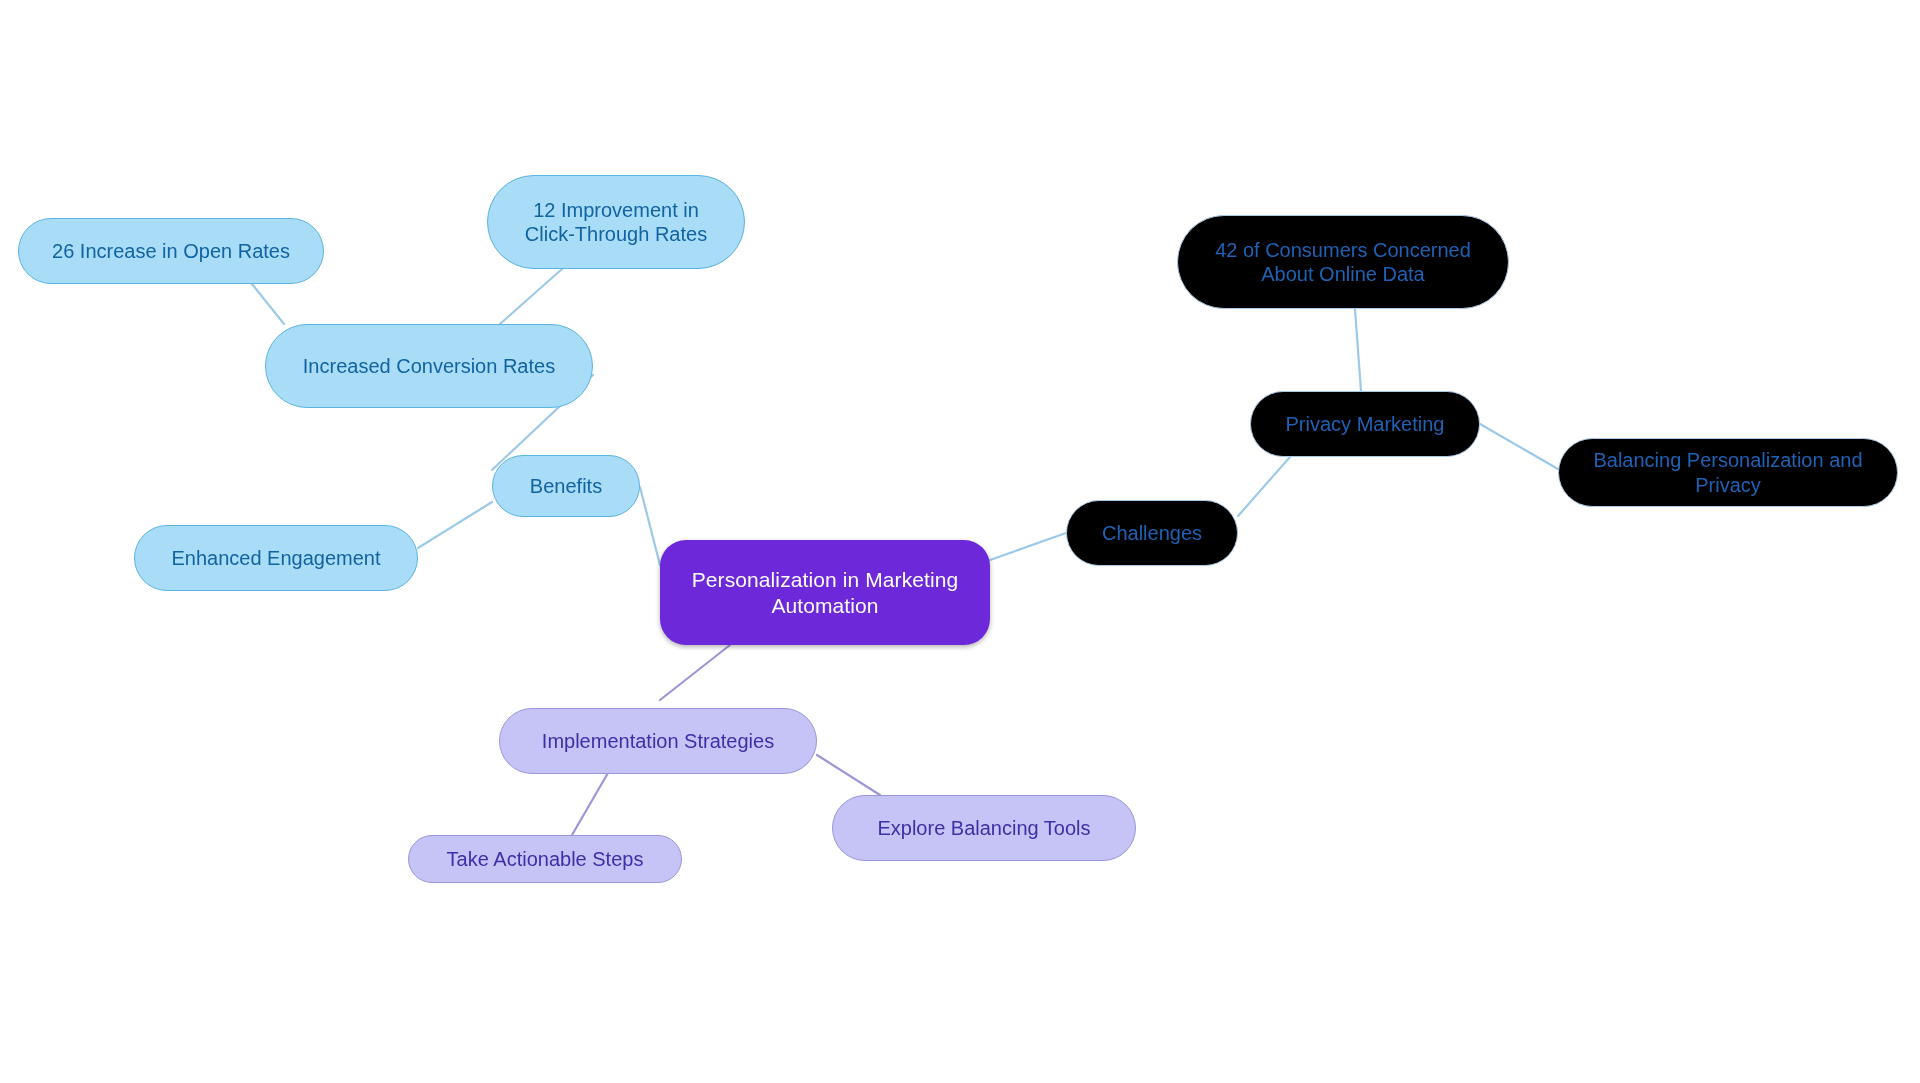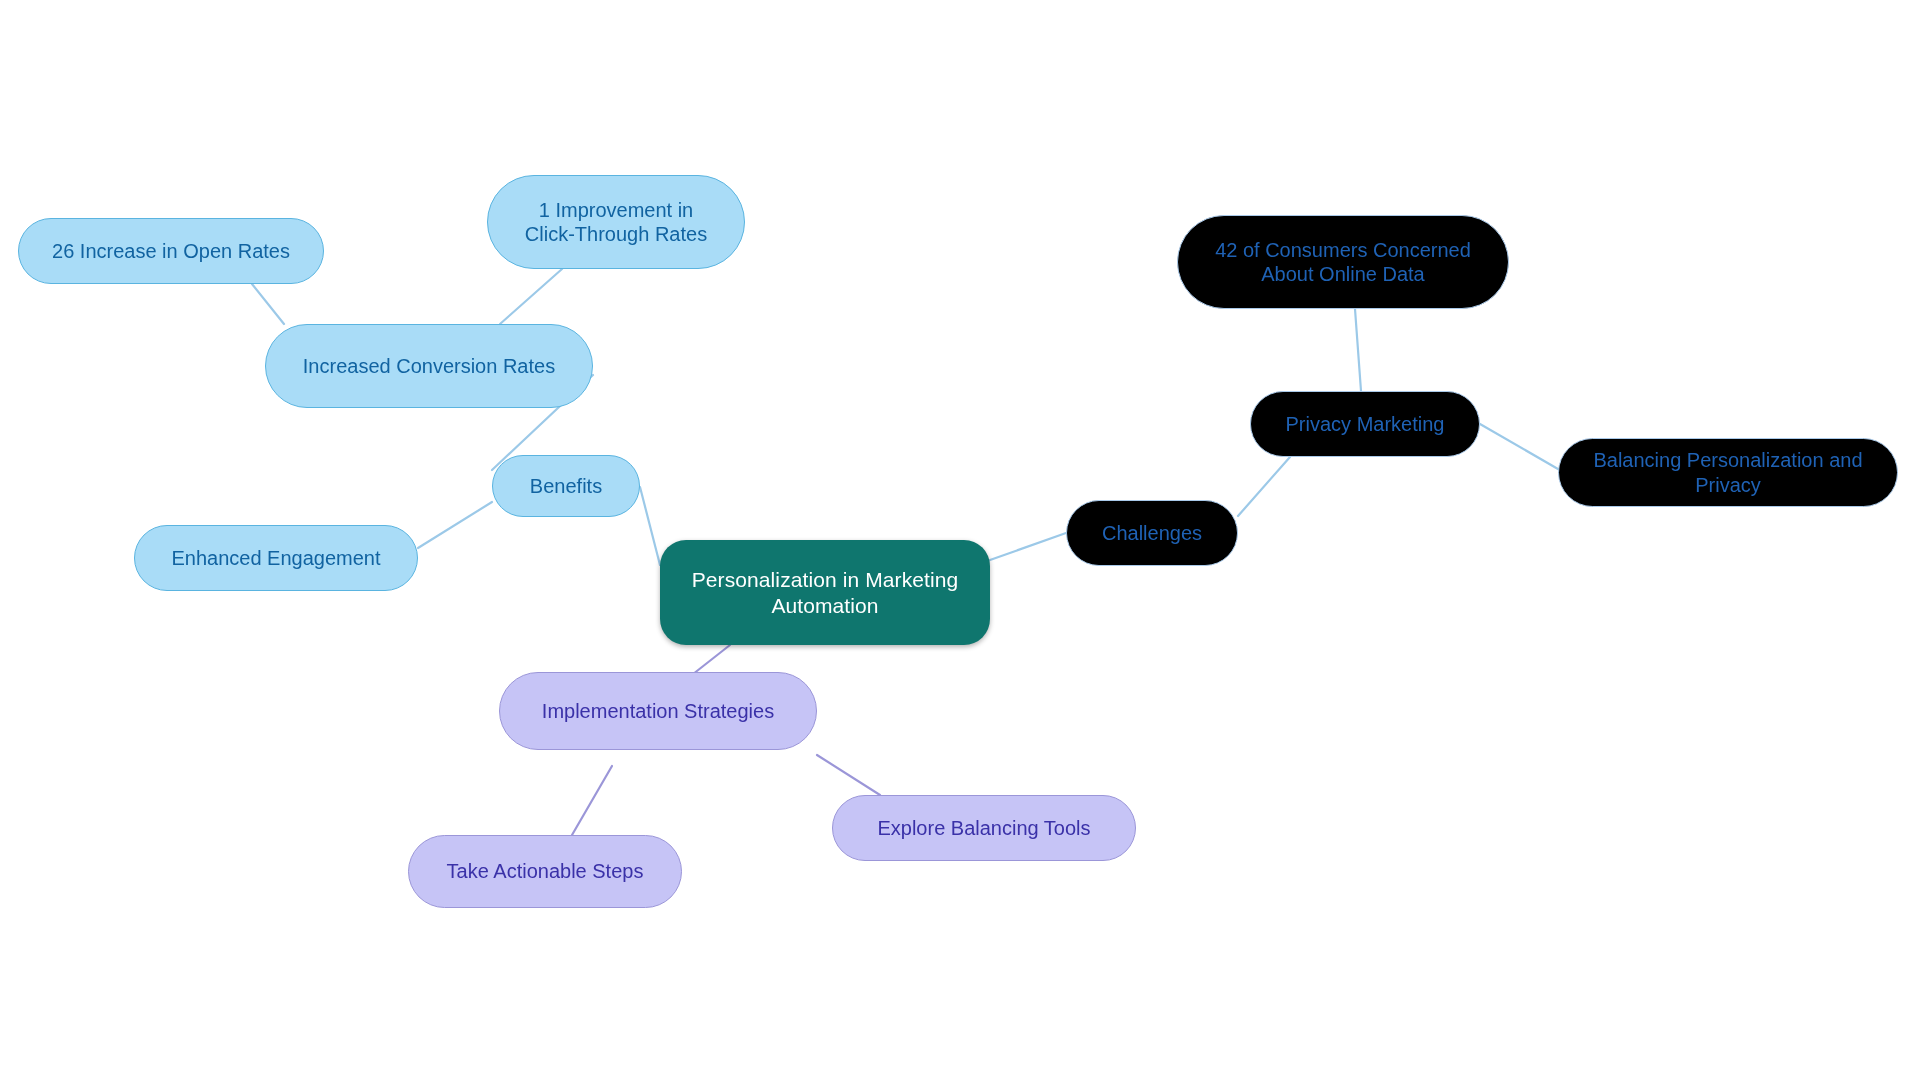--- a/index.html
+++ b/index.html
@@ -34,21 +34,21 @@
     display: flex;
     align-items: center;
     justify-content: center;
     text-align: center;
     border-radius: 999px;
     line-height: 1.22;
     white-space: pre-line;
     padding: 6px 14px;
   }
   .node.root {
-    background: #0f766e;
+    background: #6d28d9;
     color: #ffffff;
     border: none;
     border-radius: 26px;
     font-size: 21px;
     letter-spacing: 0.1px;
     box-shadow: 0 2px 5px rgba(0,0,0,0.30);
   }
   .node.blue-a {
     background: #a9dcf7;
     border: 1.6px solid #5ab4e0;
@@ -84,27 +84,27 @@
       <line x1="1480" y1="424" x2="1558" y2="469" stroke="#9cc9e8" stroke-width="2.2" stroke-linecap="round"></line>
       <line x1="730" y1="645" x2="660" y2="700" stroke="#9b96d8" stroke-width="2.2" stroke-linecap="round"></line>
       <line x1="612" y1="766" x2="572" y2="835" stroke="#9b96d8" stroke-width="2.2" stroke-linecap="round"></line>
       <line x1="817" y1="755" x2="880" y2="795" stroke="#9b96d8" stroke-width="2.2" stroke-linecap="round"></line>
     </svg>
   <div id="node-layer">
       <div class="node root" style="left: 660px; top: 540px; width: 330px; height: 105px;">Personalization in Marketing
 Automation</div>
       <div class="node blue-a" style="left: 492px; top: 455px; width: 148px; height: 62px; text-align: right;">Benefits</div>
       <div class="node blue-a" style="left: 265px; top: 324px; width: 328px; height: 84px;">Increased Conversion Rates</div>
-      <div class="node blue-a" style="left: 487px; top: 175px; width: 258px; height: 94px;">1 Improvement in
+      <div class="node blue-a" style="left: 487px; top: 175px; width: 258px; height: 94px;">12 Improvement in
 Click-Through Rates</div>
       <div class="node blue-a" style="left: 18px; top: 218px; width: 306px; height: 66px;">26 Increase in Open Rates</div>
       <div class="node blue-a" style="left: 134px; top: 525px; width: 284px; height: 66px;">Enhanced Engagement</div>
       <div class="node blue-b" style="left: 1066px; top: 500px; width: 172px; height: 66px;">Challenges</div>
       <div class="node blue-b" style="left: 1250px; top: 391px; width: 230px; height: 66px;">Privacy Marketing</div>
       <div class="node blue-b" style="left: 1177px; top: 215px; width: 332px; height: 94px;">42 of Consumers Concerned
 About Online Data</div>
       <div class="node blue-b" style="left: 1558px; top: 438px; width: 340px; height: 69px;">Balancing Personalization and
 Privacy</div>
-      <div class="node purple" style="left: 499px; top: 672px; width: 318px; height: 78px;">Implementation Strategies</div>
-      <div class="node purple" style="left: 408px; top: 835px; width: 274px; height: 73px;">Take Actionable Steps</div>
+      <div class="node purple" style="left: 499px; top: 708px; width: 318px; height: 66px;">Implementation Strategies</div>
+      <div class="node purple" style="left: 408px; top: 835px; width: 274px; height: 48px;">Take Actionable Steps</div>
       <div class="node purple" style="left: 832px; top: 795px; width: 304px; height: 66px;">Explore Balancing Tools</div>
     </div>
 </div>
 
 </body></html>

